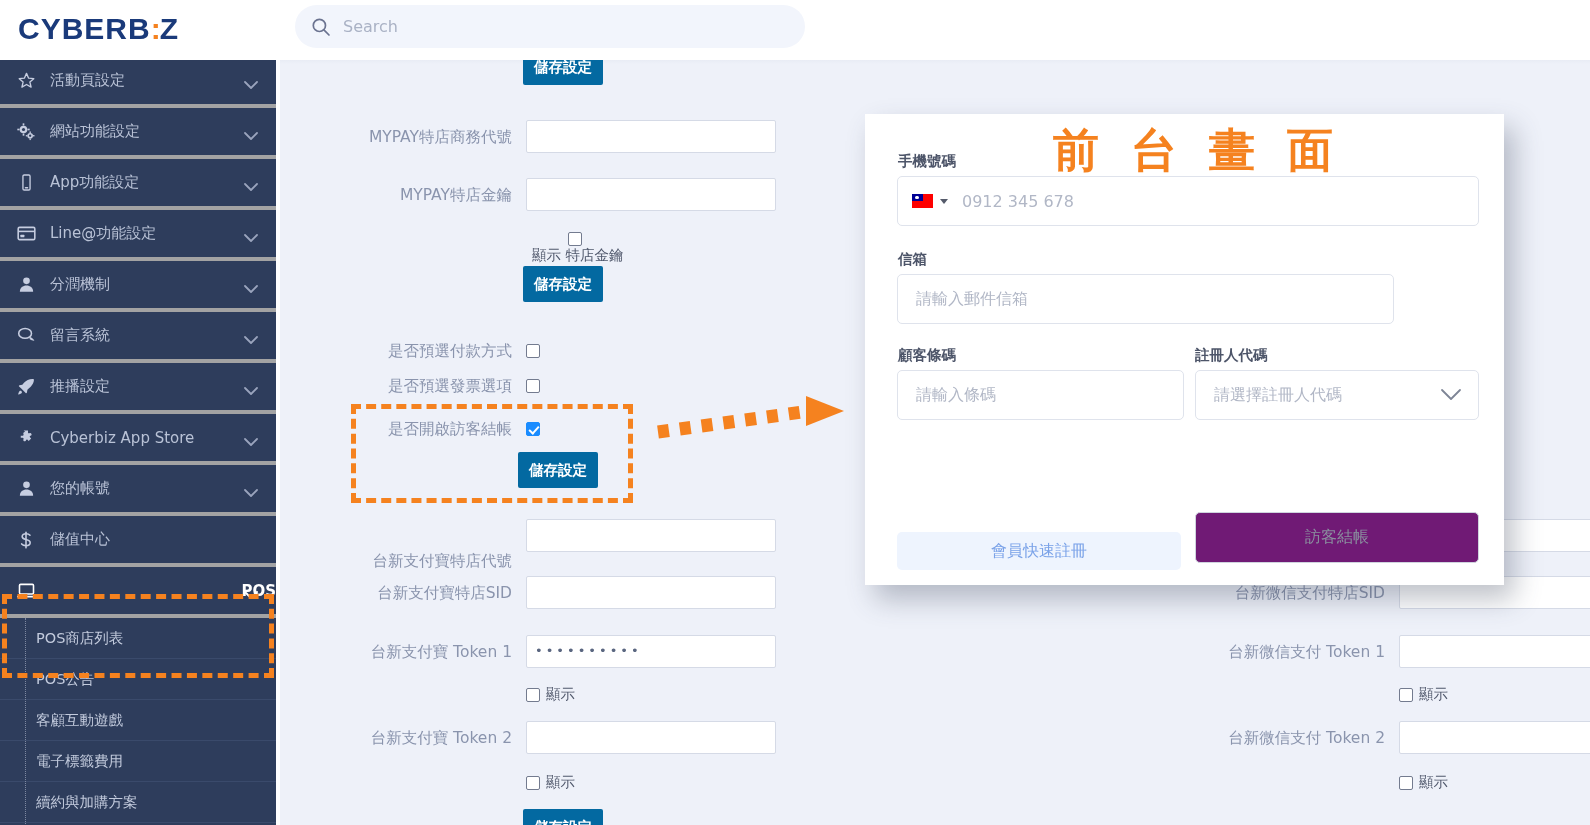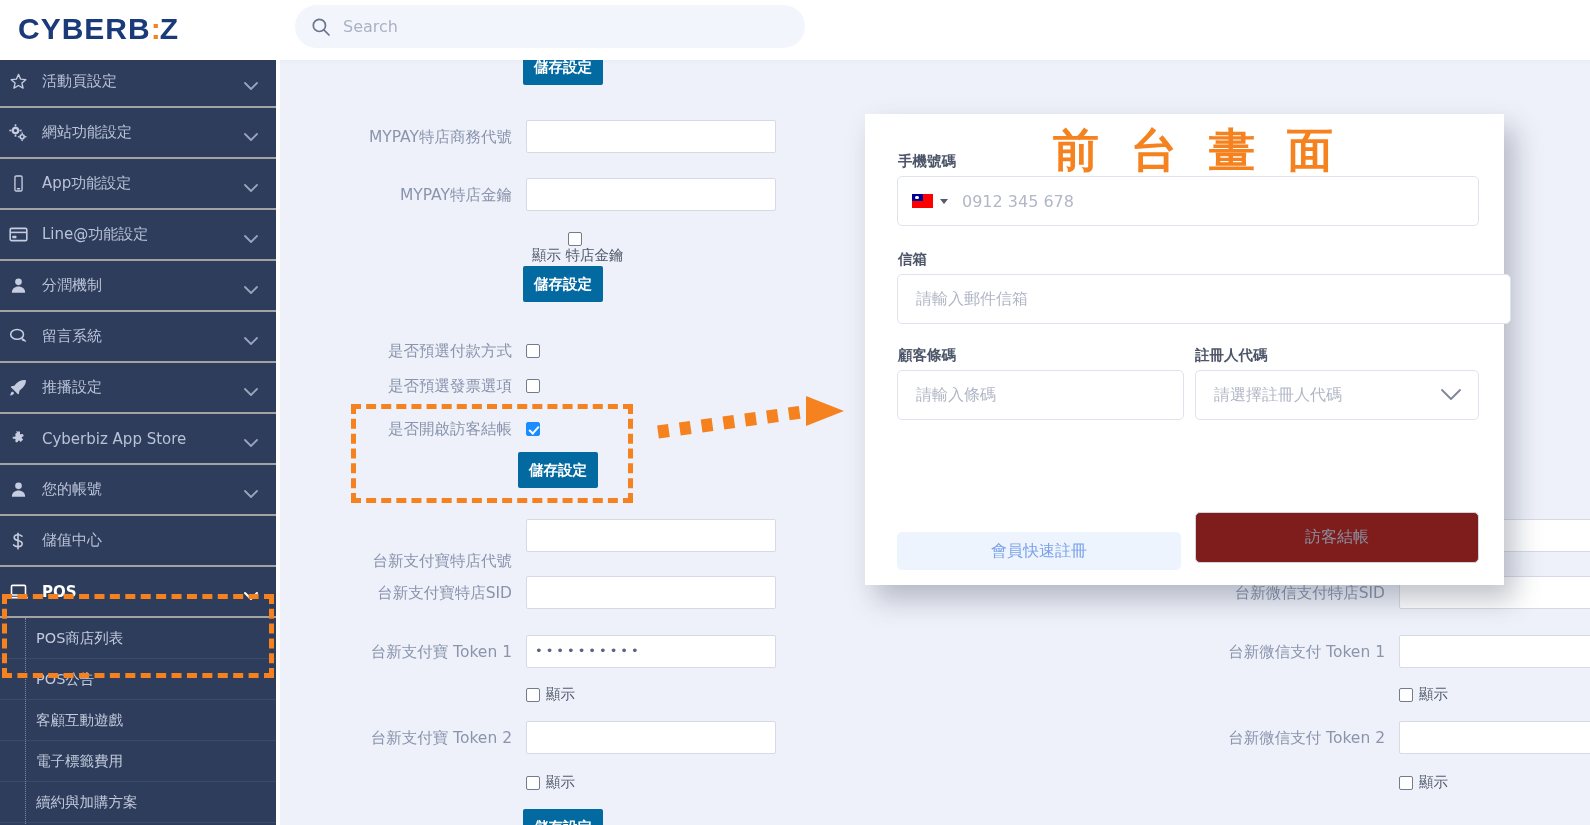--- a/index.html
+++ b/index.html
@@ -34,25 +34,25 @@
     font-family: "DejaVu Sans", sans-serif;
   }
 
   
   .sidebar {
     position: absolute; left: 0; top: 57px; width: 276px; height: 768px;
     background: #2e3d5c; overflow: hidden; z-index: 20;
   }
   .nav-item {
     position: relative; height: 51px; display: flex; align-items: center;
-    padding-left: 6px; border-bottom: 2px solid #a3a3a3;
+    padding-left: 14px; border-bottom: 4px solid #a3a3a3;
     color: #b9c2d6; font-size: 15px;
     font-family: "DejaVu Sans", sans-serif;
   }
-  .nav-item.active { color: #ffffff; font-weight: bold; }
+  .nav-item.active { color: #ffffff; font-weight: bold; justify-content: space-between; }
   .nav-ico {
     width: 24px; flex: 0 0 24px; display: flex;
     align-items: center; justify-content: center; color: #c6cde0;
   }
   .nav-ico svg { display: block; }
   .nav-label { margin-left: 12px; white-space: nowrap; }
   .chev {
     position: absolute; right: 18px; top: 50%; margin-top: -5px;
     width: 14px; height: 10px;
   }
@@ -180,21 +180,21 @@
     cursor: pointer;
   }
   .m-btn-soft {
     position: absolute; background: #eef4fe; color: #7aa2e8;
     border: none; border-radius: 5px; font-size: 16px;
     font-family: "DejaVu Sans", sans-serif;
     display: flex; align-items: center; justify-content: center;
     cursor: pointer;
   }
   .m-btn-outline {
-    position: absolute; background: #7f1d1d; color: #8a909f;
+    position: absolute; background: #701a75; color: #8a909f;
     border: 1px solid #cfd4de; border-radius: 5px; font-size: 16px;
     font-family: "DejaVu Sans", sans-serif;
     display: flex; align-items: center; justify-content: center;
     cursor: pointer;
   }
   .chev-big { position: absolute; right: 16px; top: 16px; width: 22px; height: 14px; }
 </style>
 </head>
 <body>
 
@@ -527,21 +527,21 @@
     <div class="m-field" style="left:32px; top:62px; width:582px; height:50px;">
       <span class="tw-flag">
         <span class="canton"></span>
           <span class="sun"></span>
       </span>
       <span class="caret-dn"></span>
       <span class="m-ph" style="margin-left:14px;">0912 345 678</span>
     </div>
 
     <div class="m-label" style="left:33px; top:136px;">信箱</div>
-    <div class="m-field" style="left:32px; top:160px; width:614px; height:50px;">
+    <div class="m-field" style="left:32px; top:160px; width:497px; height:50px;">
       <span class="m-ph" style="margin-left:18px;">請輸入郵件信箱</span>
     </div>
 
     <div class="m-label" style="left:33px; top:232px;">顧客條碼</div>
     <div class="m-field" style="left:32px; top:256px; width:287px; height:50px;">
       <span class="m-ph" style="margin-left:18px;">請輸入條碼</span>
     </div>
 
     <div class="m-label" style="left:330px; top:232px;">註冊人代碼</div>
     <div class="m-field" style="left:330px; top:256px; width:284px; height:50px; position:absolute;">

